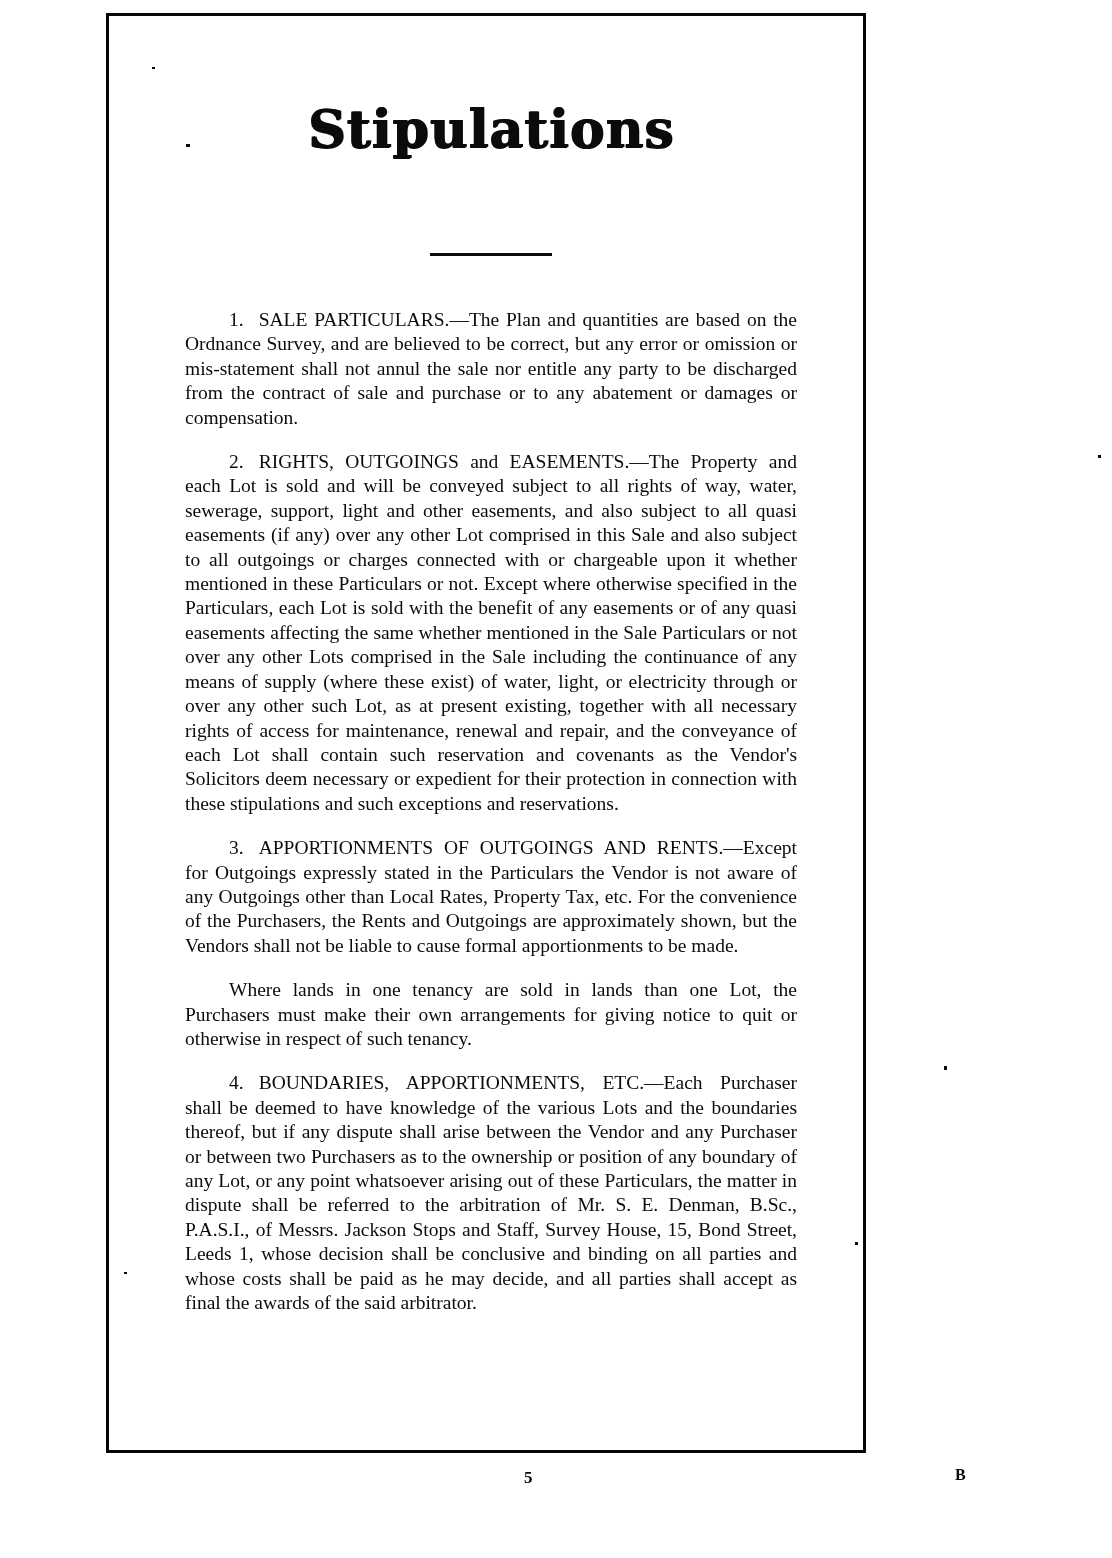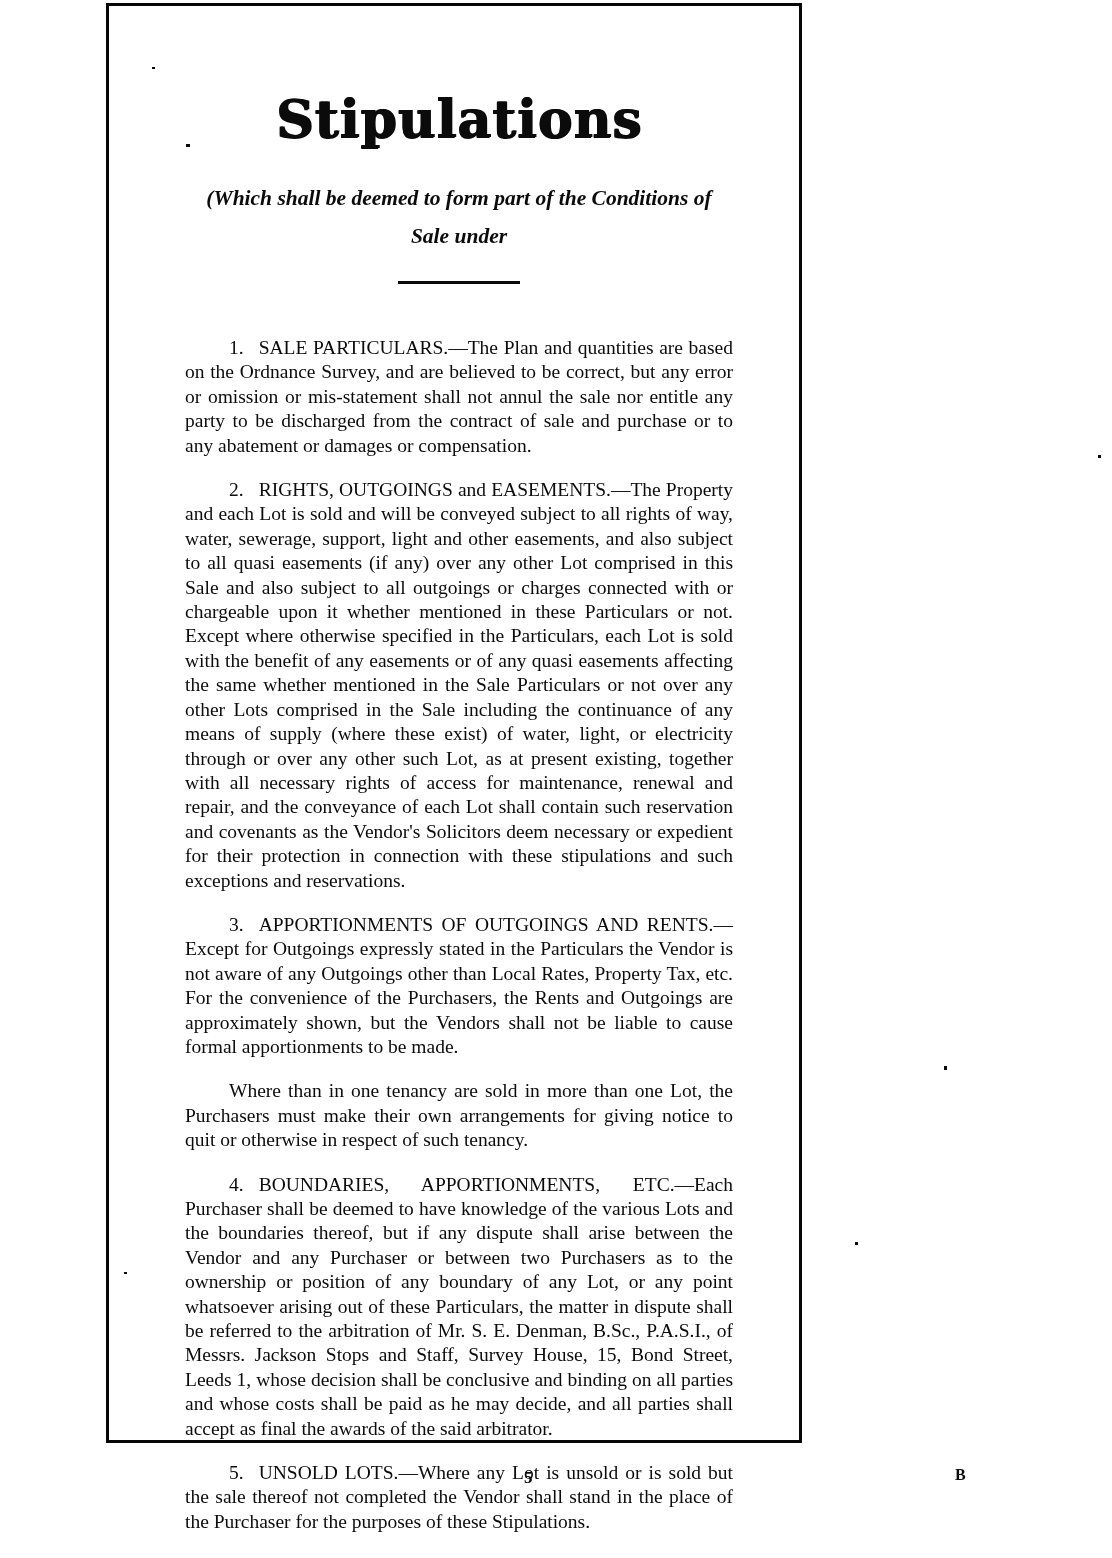--- a/index.html
+++ b/index.html
@@ -11,22 +11,22 @@
     width: 1112px;
     height: 1558px;
     position: relative;
     overflow: hidden;
     font-family: "Liberation Serif", serif;
     color: #0b0b0b;
   }
   .frame {
     position: absolute;
     left: 106px;
-    top: 3px;
-    width: 696px;
+    top: 13px;
+    width: 760px;
     height: 1440px;
     border: 3px solid #060606;
     box-sizing: border-box;
     padding: 0 66px 4px 76px;
   }
   .doc-title {
     margin: 82px 0 0 0;
     text-align: center;
     font-family: "DejaVu Serif", serif;
     font-size: 52px;
@@ -82,38 +82,37 @@
   }
 </style>
 </head>
 <body>
 
 <div class="frame">
 
   <h1 class="doc-title">Stipulations</h1>
 
   <p class="subtitle">
-    <span>(Which shall be deemed to form part of the Conditions of Sale under</span><br>
+    <br>
   </p>
 
   <div class="rule"></div>
 
   <div class="body-text">
 
     <p class="para"><span class="pnum">1.</span><span class="phead">SALE PARTICULARS.</span><span class="pbody">—The Plan and quantities are based on the Ordnance Survey, and are believed to be correct, but any error or omission or mis-statement shall not annul the sale nor entitle any party to be discharged from the contract of sale and purchase or to any abatement or damages or compensation.</span></p>
 
     <p class="para"><span class="pnum">2.</span><span class="phead">RIGHTS, OUTGOINGS and EASEMENTS.</span><span class="pbody">—The Property and each Lot is sold and will be conveyed subject to all rights of way, water, sewerage, support, light and other easements, and also subject to all quasi easements (if any) over any other Lot comprised in this Sale and also subject to all outgoings or charges connected with or chargeable upon it whether mentioned in these Particulars or not.  Except where otherwise specified in the Particulars, each Lot is sold with the benefit of any easements or of any quasi easements affecting the same whether mentioned in the Sale Particulars or not over any other Lots comprised in the Sale including the continuance of any means of supply (where these exist) of water, light, or electricity through or over any other such Lot, as at present existing, together with all necessary rights of access for maintenance, renewal and repair, and the conveyance of each Lot shall contain such reservation and covenants as the Vendor's Solicitors deem necessary or expedient for their protection in connection with these stipulations and such exceptions and reservations.</span></p>
 
     <p class="para"><span class="pnum">3.</span><span class="phead">APPORTIONMENTS OF OUTGOINGS AND RENTS.</span><span class="pbody">—Except for Outgoings expressly stated in the Particulars the Vendor is not aware of any Outgoings other than Local Rates, Property Tax, etc.  For the convenience of the Purchasers, the Rents and Outgoings are approximately shown, but the Vendors shall not be liable to cause formal apportionments to be made.</span></p>
 
-    <p class="para"><span class="pbody">Where than in one tenancy are sold in more than one Lot, the Purchasers must make their own arrangements for giving notice to quit or otherwise in respect of such tenancy.</span></p>
+    <p class="para"><span class="pbody">Where lands in one tenancy are sold in lands than one Lot, the Purchasers must make their own arrangements for giving notice to quit or otherwise in respect of such tenancy.</span></p>
 
     <p class="para"><span class="pnum">4.</span><span class="phead">BOUNDARIES, APPORTIONMENTS, ETC.</span><span class="pbody">—Each Purchaser shall be deemed to have knowledge of the various Lots and the boundaries thereof, but if any dispute shall arise between the Vendor and any Purchaser or between two Purchasers as to the ownership or position of any boundary of any Lot, or any point whatsoever arising out of these Particulars, the matter in dispute shall be referred to the arbitration of Mr. S. E. Denman, B.Sc., P.A.S.I., of Messrs. Jackson Stops and Staff, Survey House, 15, Bond Street, Leeds 1, whose decision shall be conclusive and binding on all parties and whose costs shall be paid as he may decide, and all parties shall accept as final the awards of the said arbitrator.</span></p>
 
-    <p class="para"><span class="pnum">5.</span><span class="phead">UNSOLD LOTS.</span><span class="pbody">—Where any Lot is unsold or is sold but the sale thereof not completed the Vendor shall stand in the place of the Purchaser for the purposes of these Stipulations.</span></p>
 
   </div>
 </div>
 
 <div class="page-number">5</div>
 <div class="printers-mark">B</div>
 
 <div class="speck" style="left:152px; top:67px; width:3px; height:2px;"></div>
 <div class="speck" style="left:186px; top:144px; width:4px; height:3px;"></div>
 <div class="speck" style="left:1098px; top:455px; width:3px; height:3px;"></div>

